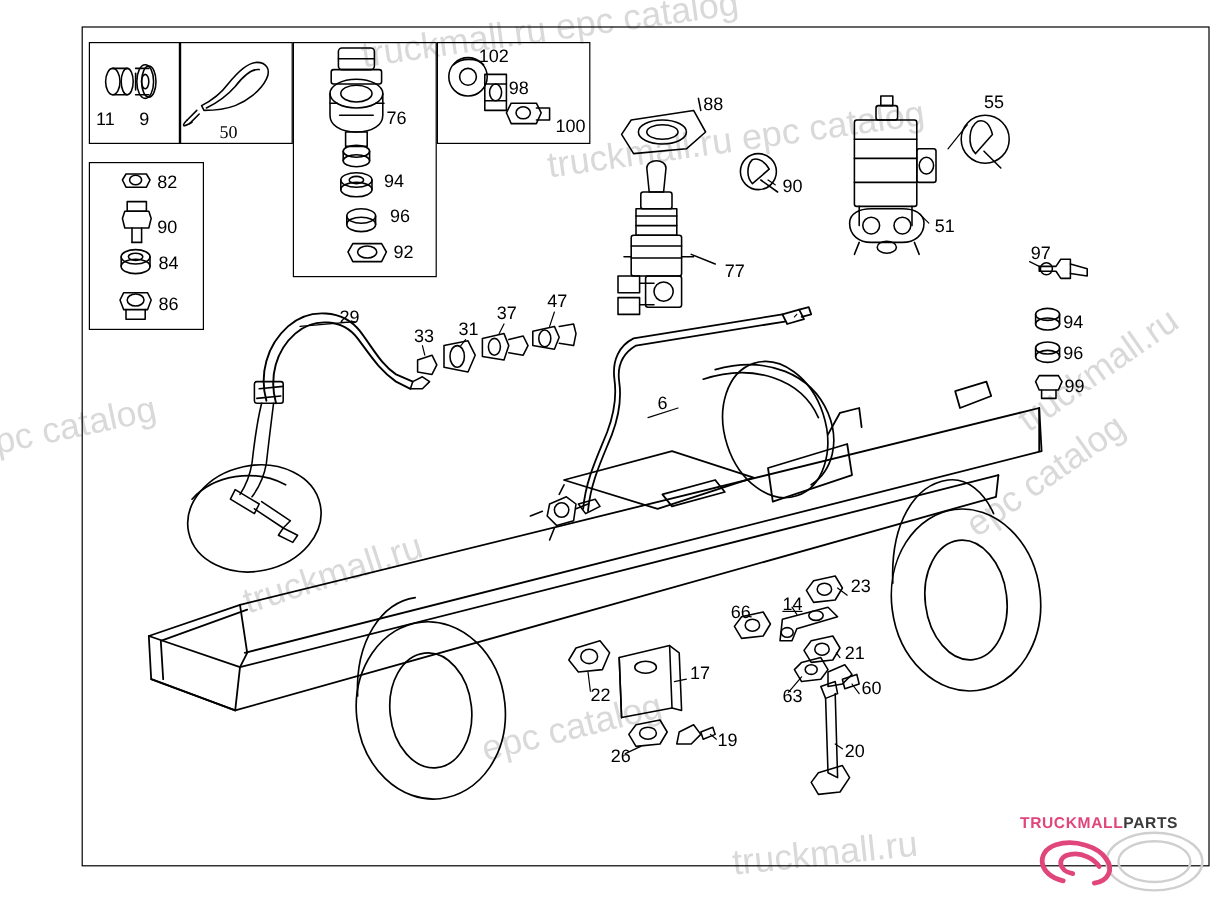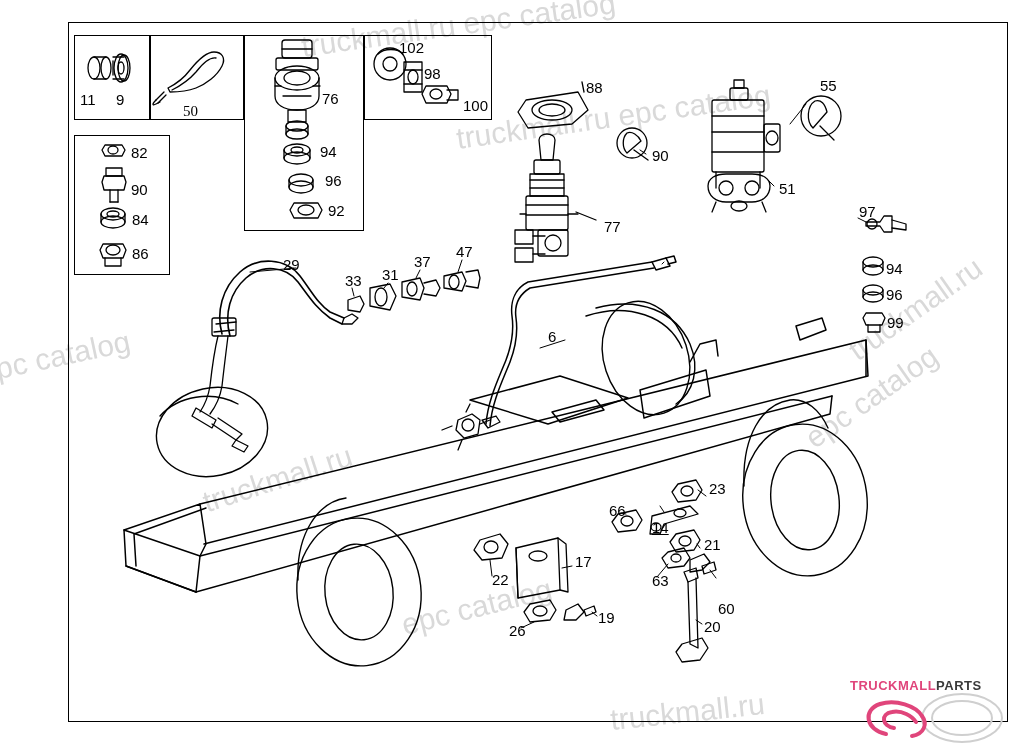--- a/index.html
+++ b/index.html
@@ -456,26 +456,26 @@
     <div class="lbl" style="left:859px; top:204px;">97</div>
     <div class="lbl" style="left:886px; top:261px;">94</div>
     <div class="lbl" style="left:886px; top:287px;">96</div>
     <div class="lbl" style="left:887px; top:315px;">99</div>
     <div class="lbl" style="left:283px; top:257px;">29</div>
     <div class="lbl" style="left:345px; top:273px;">33</div>
     <div class="lbl" style="left:382px; top:267px;">31</div>
     <div class="lbl" style="left:414px; top:254px;">37</div>
     <div class="lbl" style="left:456px; top:244px;">47</div>
     <div class="lbl" style="left:548px; top:329px;">6</div>
-    <div class="lbl" style="left:652px; top:520px;text-decoration:underline;">14</div>
+    <div class="lbl" style="left:652px; top:496px;text-decoration:underline;">14</div>
     <div class="lbl" style="left:709px; top:481px;">23</div>
     <div class="lbl" style="left:609px; top:503px;">66</div>
     <div class="lbl" style="left:704px; top:537px;">21</div>
     <div class="lbl" style="left:652px; top:573px;">63</div>
-    <div class="lbl" style="left:718px; top:566px;margin-top:35px;">60</div>
+    <div class="lbl" style="left:718px; top:566px;">60</div>
     <div class="lbl" style="left:704px; top:619px;">20</div>
     <div class="lbl" style="left:575px; top:554px;">17</div>
     <div class="lbl" style="left:492px; top:572px;">22</div>
     <div class="lbl" style="left:509px; top:623px;">26</div>
     <div class="lbl" style="left:598px; top:610px;">19</div>
   </div>
 
   <div id="logo">
     <div class="ltxt">
       <span>TRUCKMALL</span><span class="dark">PARTS</span>

